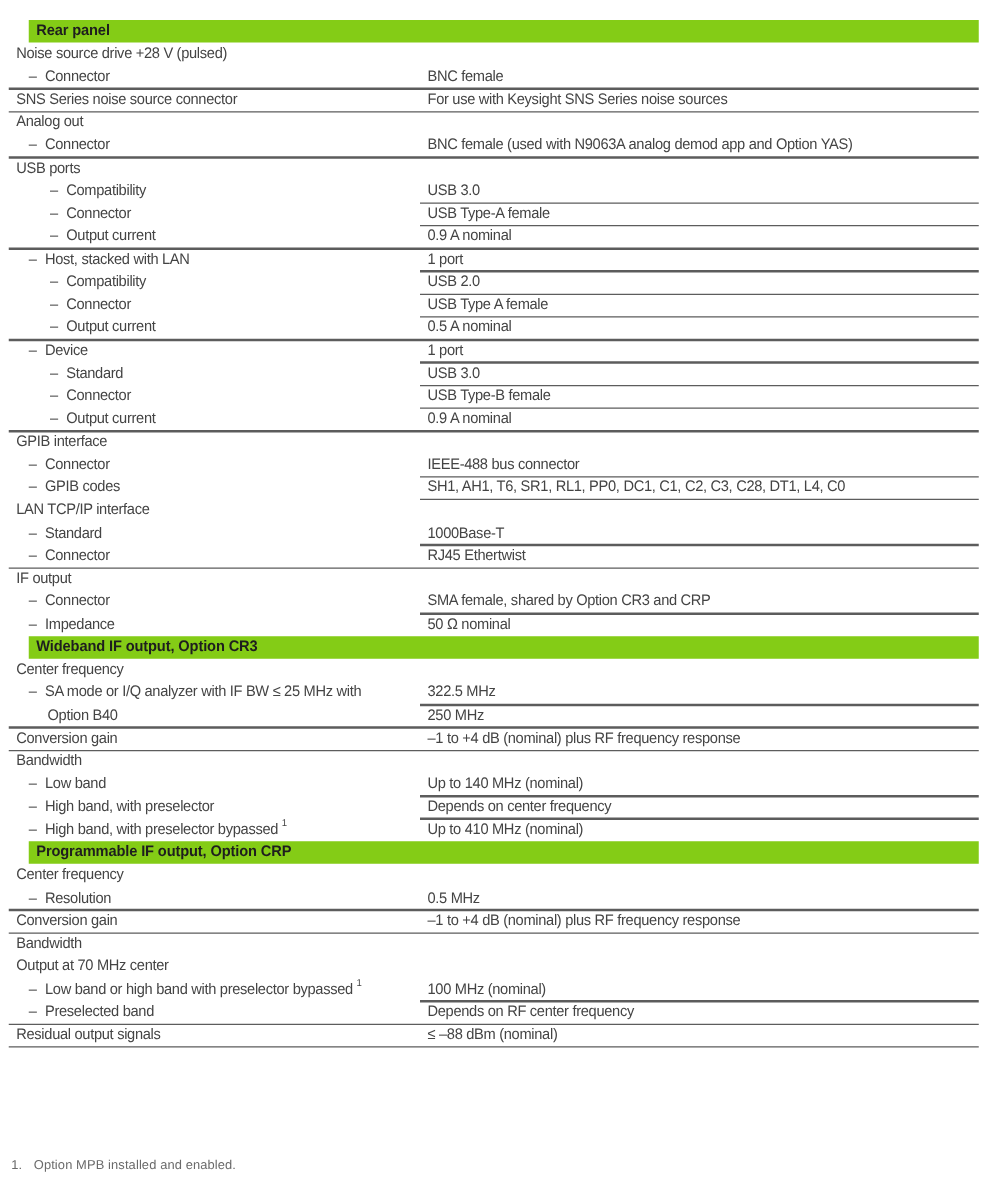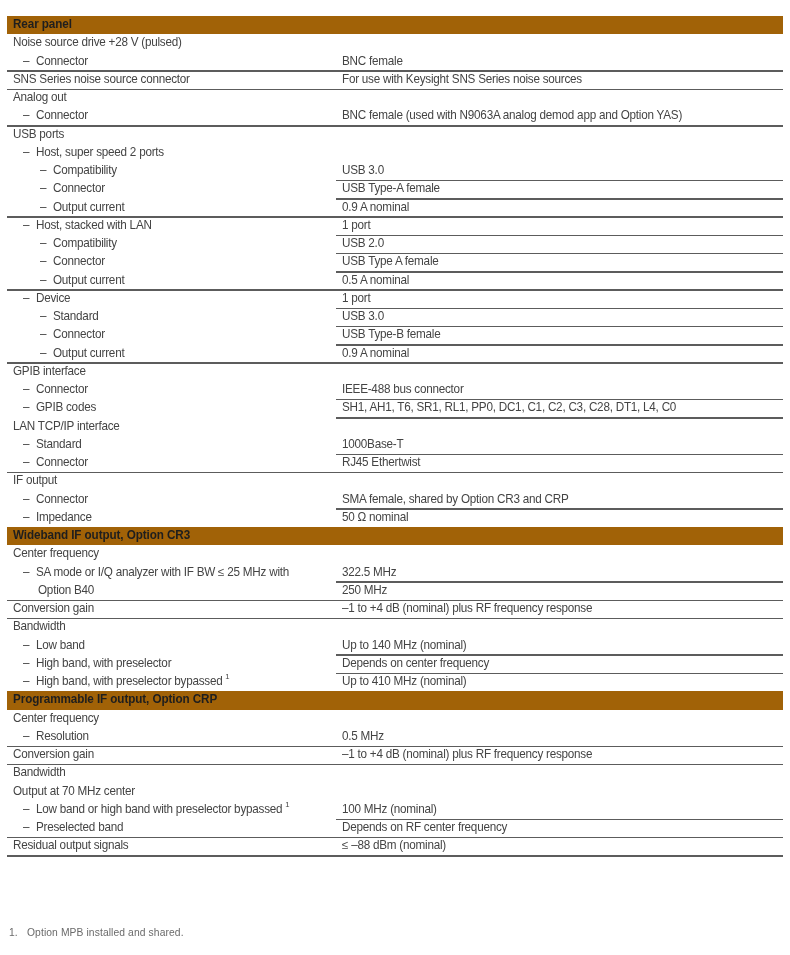--- a/index.html
+++ b/index.html
@@ -22,22 +22,23 @@
       width: 776px;
     }
     .row {
       position: relative;
       height: 18.25px;
       display: flex;
       align-items: center;
       box-sizing: border-box;
     }
     .row.section {
-      background: #a16207;
+      background: #84cc16;
       height: 18.25px;
+      margin-left: 16px;
     }
     .row.section .label {
       font-weight: bold;
       color: #1e1e1e;
       letter-spacing: -0.1px;
     }
     .label {
       position: absolute;
       left: 6px;
       font-size: 12.2px;
@@ -128,24 +129,20 @@
       <span class="value"></span>
     </div>
     <div class="row line-full">
       <span class="label indent1"><span class="dash">–</span><span>Connector</span></span>
       <span class="value">BNC female (used with N9063A analog demod app and Option YAS)</span>
     </div>
     <div class="row">
       <span class="label"><span>USB ports</span></span>
       <span class="value"></span>
     </div>
-    <div class="row">
-      <span class="label indent1"><span class="dash">–</span><span>Host, super speed 2 ports</span></span>
-      <span class="value"></span>
-    </div>
     <div class="row line-right">
       <span class="label indent2"><span class="dash">–</span><span>Compatibility</span></span>
       <span class="value">USB 3.0</span>
     </div>
     <div class="row line-right">
       <span class="label indent2"><span class="dash">–</span><span>Connector</span></span>
       <span class="value">USB Type-A female</span>
     </div>
     <div class="row line-full">
       <span class="label indent2"><span class="dash">–</span><span>Output current</span></span>
@@ -285,14 +282,14 @@
       <span class="label indent1"><span class="dash">–</span><span>Preselected band</span></span>
       <span class="value">Depends on RF center frequency</span>
     </div>
     <div class="row line-full">
       <span class="label"><span>Residual output signals</span></span>
       <span class="value">≤ –88 dBm (nominal)</span>
     </div>
   </div>
 
 <div class="footnote">
-  <span class="num">1.</span><span>Option MPB installed and shared.</span>
+  <span class="num">1.</span><span>Option MPB installed and enabled.</span>
 </div>
 
 </body></html>

